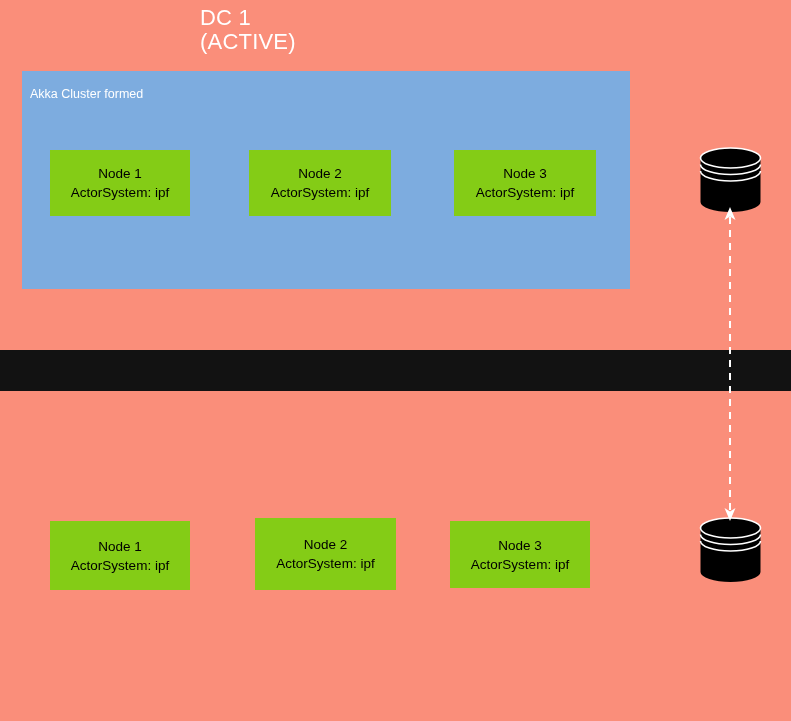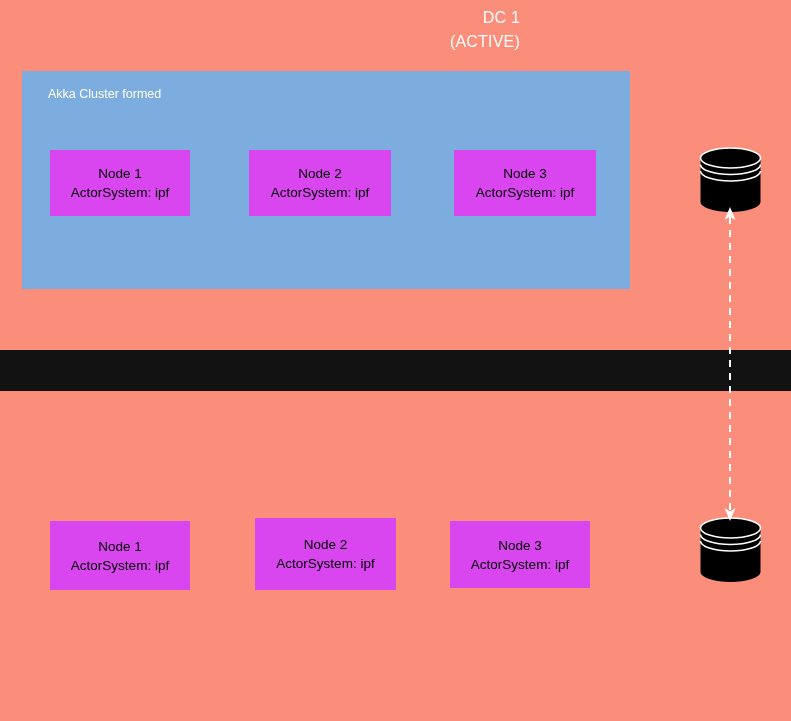--- a/index.html
+++ b/index.html
@@ -17,52 +17,52 @@
   #canvas {
     position: absolute;
     left: 0; top: 0;
     width: 791px;
     height: 721px;
   }
 
   
   .dc-title {
     position: absolute;
-    text-align: right;
+    text-align: left;
     color: #ffffff;
-    font-size: 16px;
+    font-size: 22px;
     line-height: 24px;
     letter-spacing: 0.2px;
     white-space: pre;
   }
   #dc1-title { left: 200px; top: 6px; width: 320px; }
   #dc2-title { left: 200px; top: 406px; width: 320px; }
 
   
   #cluster-box {
     position: absolute;
     left: 22px;
     top: 71px;
     width: 608px;
     height: 218px;
     background: #7dacdf;
   }
   #cluster-label {
     position: absolute;
-    left: 48px;
+    left: 30px;
     top: 87px;
     color: #ffffff;
     font-size: 12.5px;
     line-height: 15px;
   }
 
   
   .node-box {
     position: absolute;
-    background: #d946ef;
+    background: #84cc16;
     box-sizing: border-box;
     display: flex;
     flex-direction: column;
     align-items: center;
     justify-content: center;
     color: #000000;
   }
   .node-line {
     font-size: 13.5px;
     line-height: 19px;

